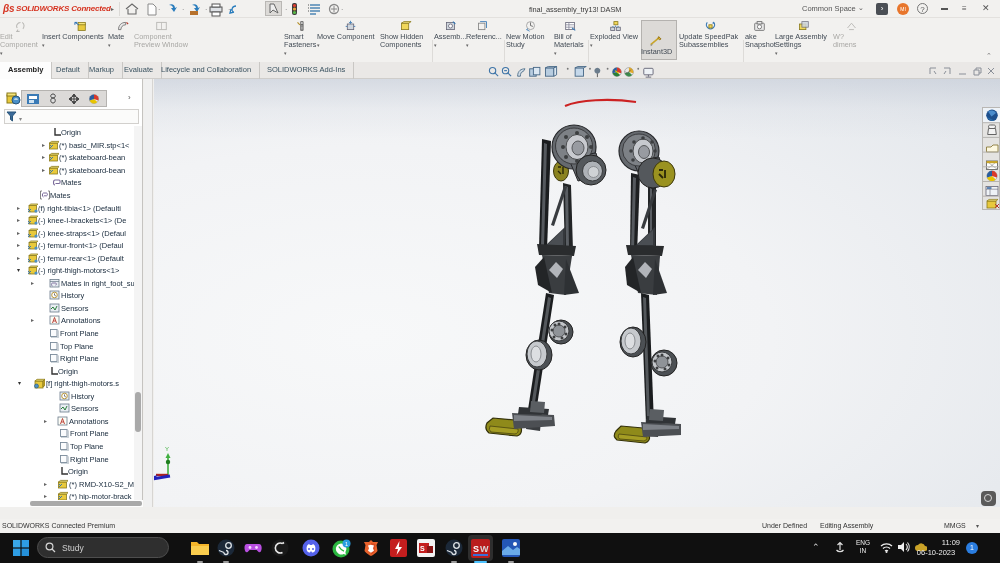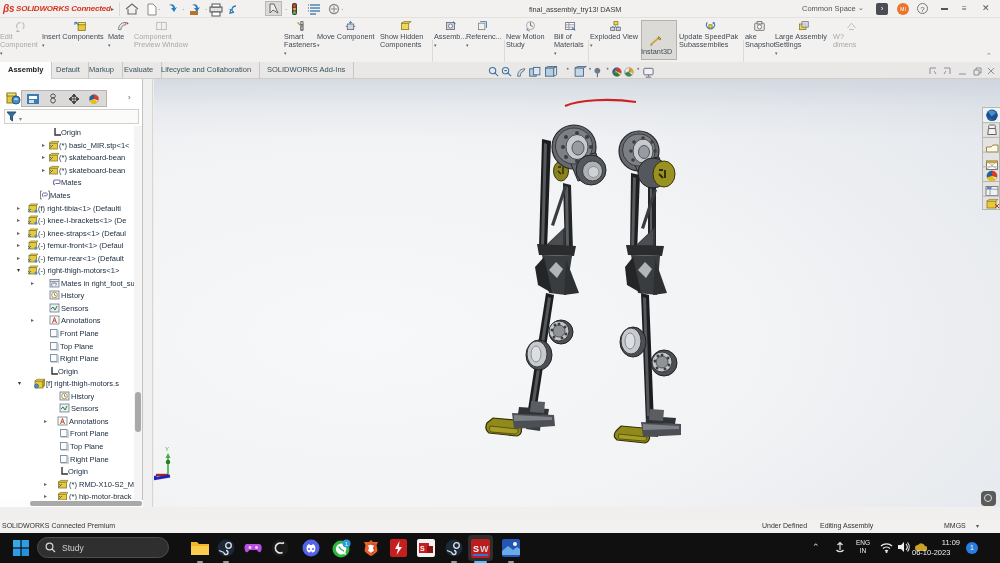--- a/index.html
+++ b/index.html
@@ -806,16 +806,16 @@
         <circle cx="6.5" cy="10" r="1" fill="#eee"></circle>
       </svg>
     <svg class="ab" style="left:897px;top:8px" width="13" height="12" viewBox="0 0 13 12">
         <path d="M1 4 h3 l3 -3 v10 l-3 -3 h-3z" fill="#eee"></path>
         <path d="M9 3 a4.5 4.5 0 0 1 0 6 M10.5 1.5 a7 7 0 0 1 0 9" fill="none" stroke="#eee" stroke-width="1.1"></path>
       </svg>
     <svg class="ab" style="left:913px;top:9px" width="14" height="10" viewBox="0 0 14 10">
         <path d="M2 6 a3 3 0 0 1 3 -3 a4 4 0 0 1 7 1 a2.5 2.5 0 0 1 0 5 h-8 a3 3 0 0 1 -2 -3z" fill="#c9a227"></path>
       </svg>
     <span class="ab" style="left:920px;top:5px;width:40px;font-size:7.5px;color:#eee;text-align:right">11:09</span>
-    <span class="ab" style="left:912px;top:15px;width:48px;font-size:7.5px;color:#eee;text-align:left">06-10-2023</span>
+    <span class="ab" style="left:912px;top:15px;width:48px;font-size:7.5px;color:#eee;text-align:center">06-10-2023</span>
     <span class="ab" style="left:966px;top:9px;width:12px;height:12px;background:#2a7de0;border-radius:50%;color:#fff;font-size:7px;line-height:12px;text-align:center">1</span>
   </div>
 </div>
 
 </body></html>

